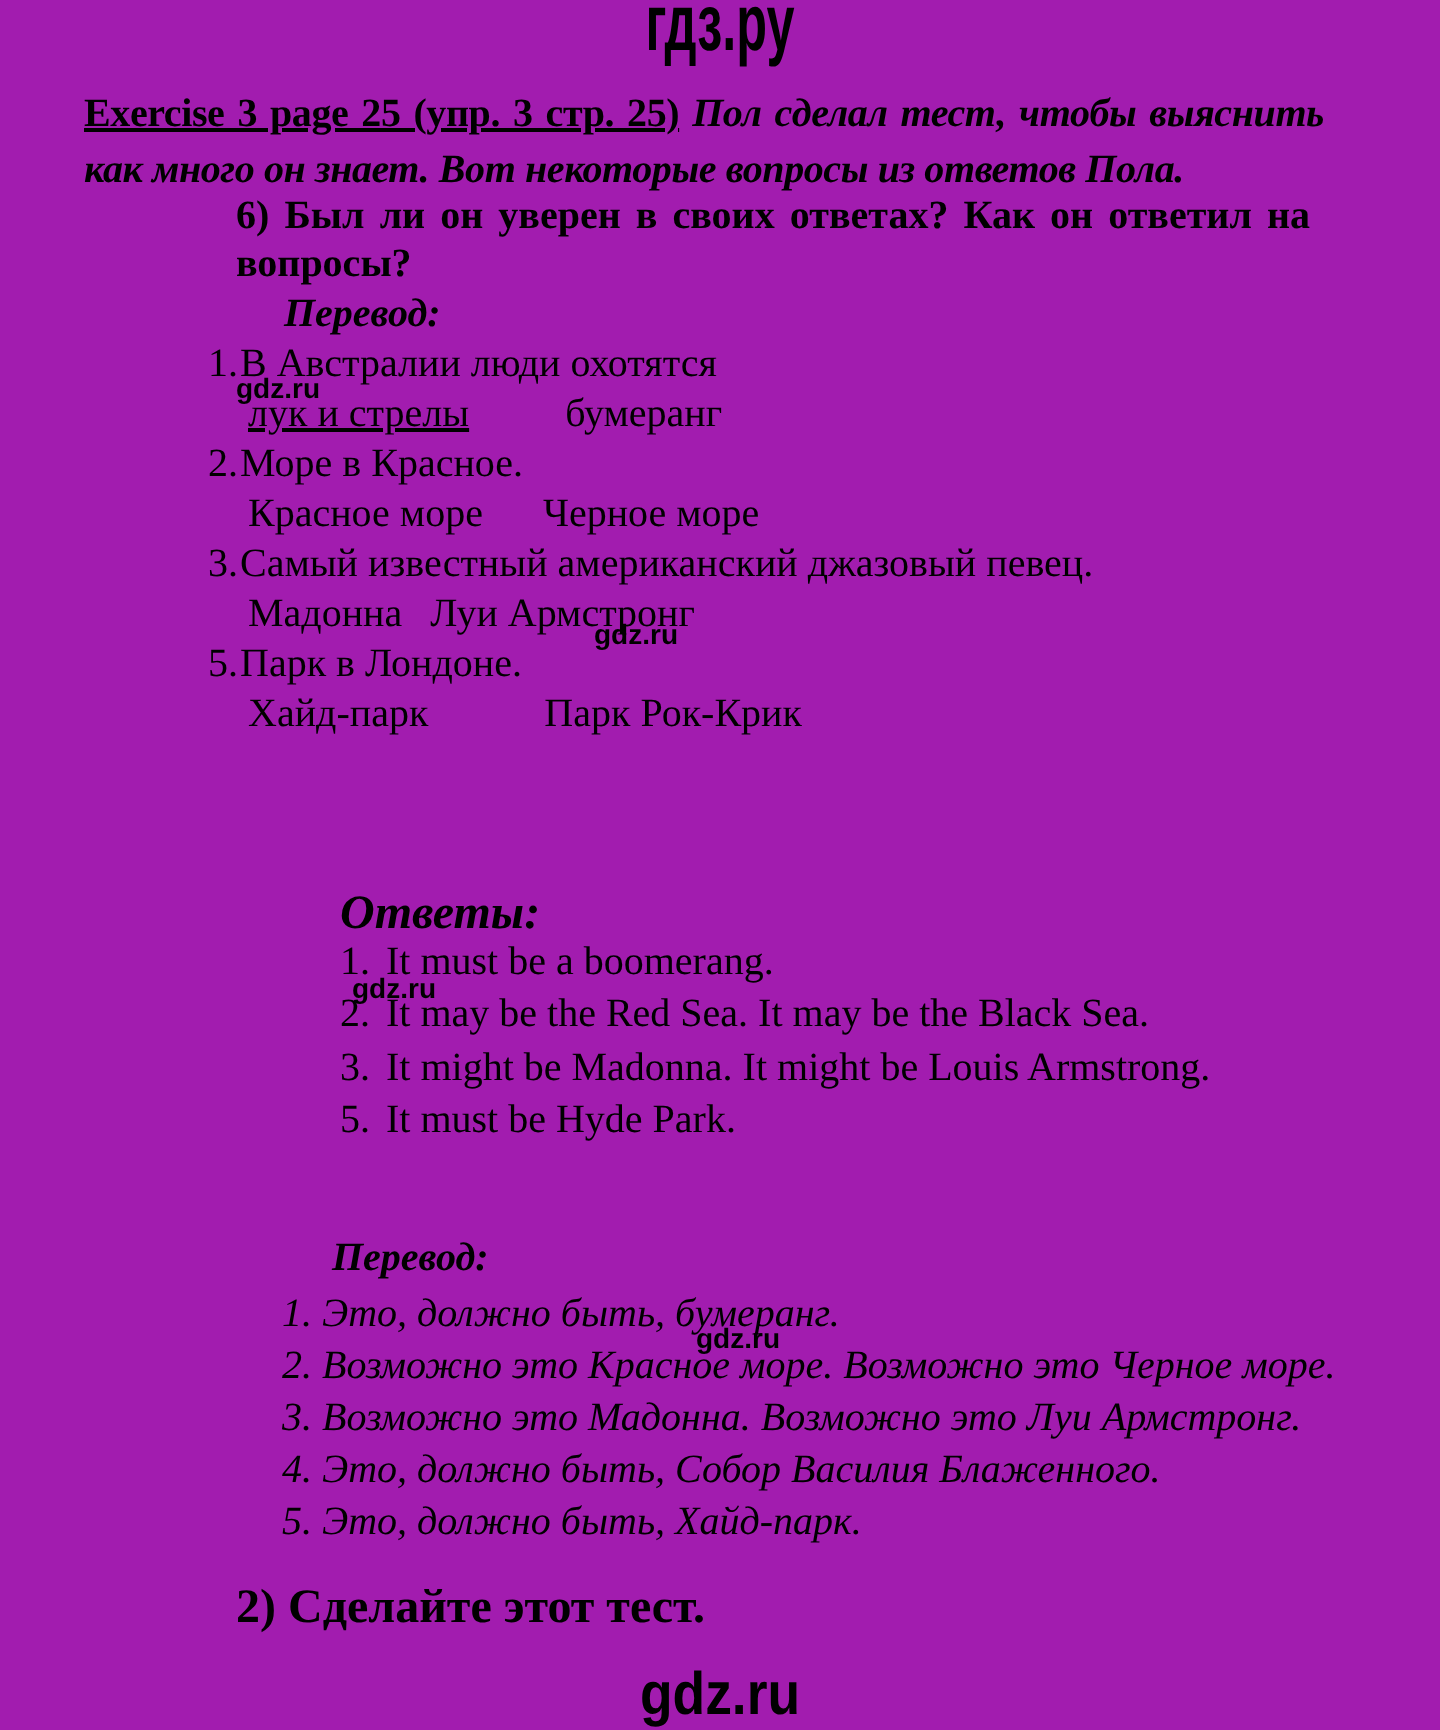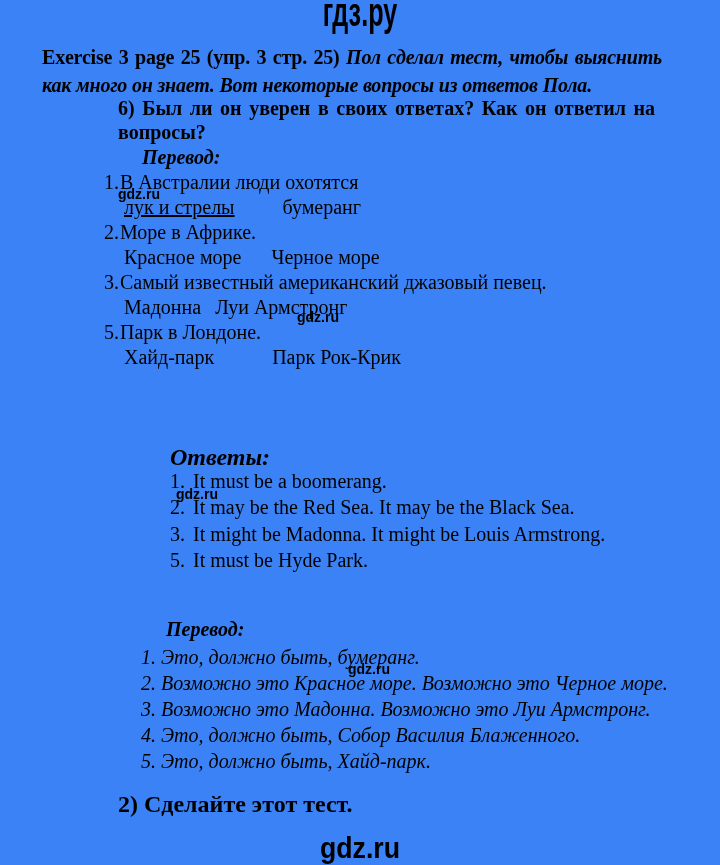--- a/index.html
+++ b/index.html
@@ -4,21 +4,21 @@
 <style>
   * { box-sizing: border-box; margin: 0; padding: 0; }
   html, body { background: #ffffff; }
   body {
     width: 720px; height: 865px;
     font-family: "Liberation Serif", "DejaVu Serif", serif;
     color: #000;
     position: relative;
     overflow: hidden;
   }
-  .page { position: relative; width: 720px; height: 865px; background: #3b82f6; }
+  .page { position: relative; width: 720px; height: 865px; background: #a21caf; }
 
   .logo-top {
     position: absolute; top: -8px; left: 0; width: 720px;
     text-align: center;
     font-family: "Liberation Sans", "DejaVu Sans", sans-serif;
     font-weight: bold; font-size: 40px; line-height: 40px;
     transform: scaleX(0.63); transform-origin: 50% 50%;
     white-space: nowrap;
   }
   .logo-bottom {
@@ -28,21 +28,21 @@
     font-weight: bold; font-size: 30px; line-height: 30px;
     transform: scaleX(0.89); transform-origin: 50% 50%;
     white-space: nowrap;
   }
 
   .intro {
     position: absolute; top: 43px; left: 42px; width: 620px;
     font-size: 20px; line-height: 28px; font-weight: bold;
     text-align: justify; letter-spacing: -0.2px;
   }
-  .intro .title-en { }
+  .intro .title-en { text-decoration: underline; }
   .intro .intro-ru { font-style: italic; }
 
   .q1-heading {
     position: absolute; top: 96px; left: 118px; width: 537px;
     font-weight: bold; font-size: 20px; line-height: 24px;
     text-align: justify;
   }
 
   .perevod-1 {
     position: absolute; top: 146px; left: 142px;
@@ -113,21 +113,21 @@
     <div class="ru-item">
       <div class="q-line">
         <span class="q-num">1.</span><span class="q-text">В Австралии люди охотятся</span>
       </div>
       <div class="ru-options">
         <span class="opt-a">лук и стрелы</span><span class="opt-b">бумеранг</span>
       </div>
     </div>
     <div class="ru-item">
       <div class="q-line">
-        <span class="q-num">2.</span><span class="q-text">Море в Африке.</span>
+        <span class="q-num">2.</span><span class="q-text">Море в Красное.</span>
       </div>
       <div class="ru-options">
         <span class="opt-a">Красное море</span><span class="opt-b">Черное море</span>
       </div>
     </div>
     <div class="ru-item">
       <div class="q-line">
         <span class="q-num">3.</span><span class="q-text">Самый известный американский джазовый певец.</span>
       </div>
       <div class="ru-options">

